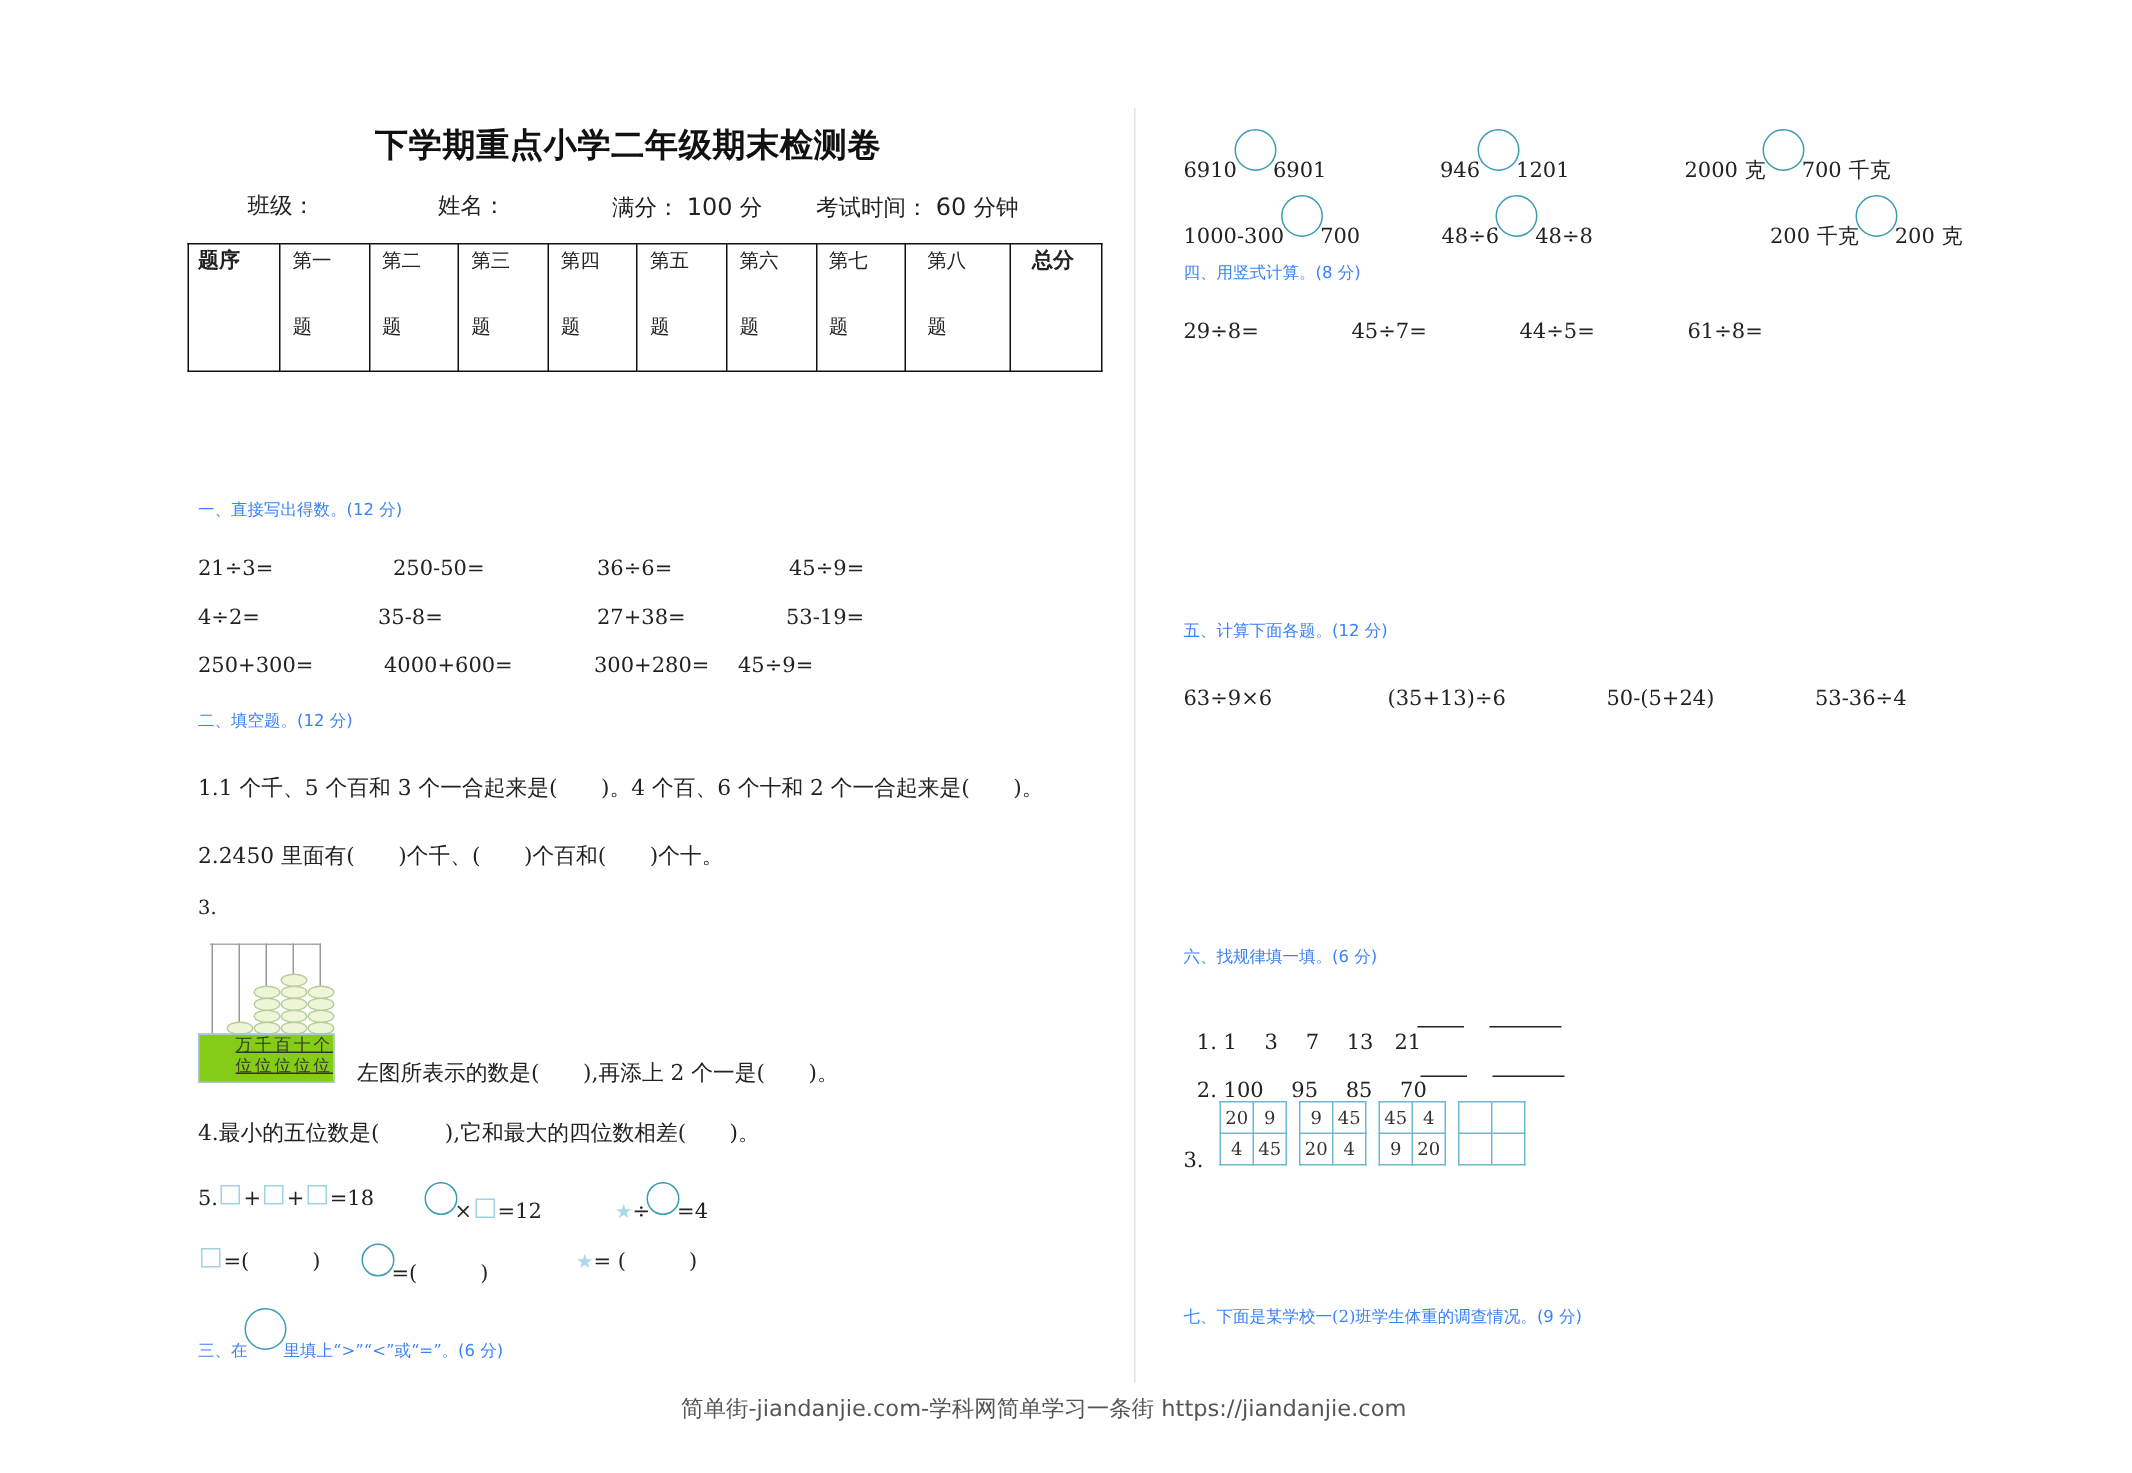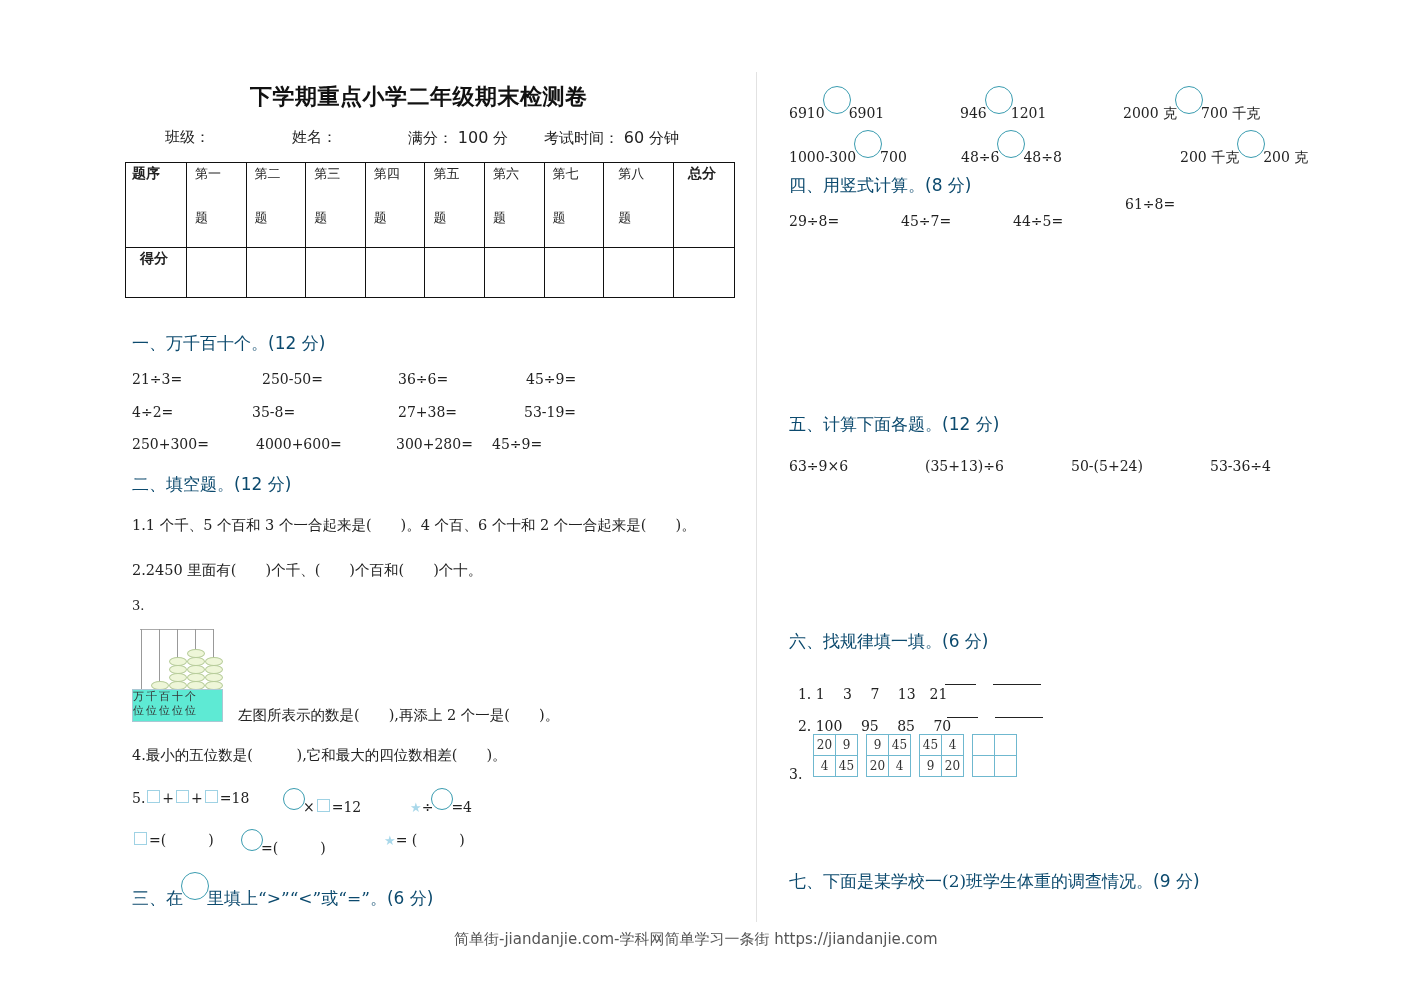--- a/index.html
+++ b/index.html
@@ -8,32 +8,32 @@
   .title{left:250px;top:82px;font-family:"DejaVu Sans","Liberation Sans",sans-serif;font-weight:bold;font-size:22px;letter-spacing:0.5px;color:#111;}
   .info{top:128px;font-size:15px;color:#222;font-family:"DejaVu Serif","Liberation Serif",serif;}
   .info .num{font-family:"DejaVu Sans","Liberation Sans",sans-serif;font-size:16px;}
   table.score{position:absolute;left:125px;top:162px;border-collapse:collapse;width:610px;}
   table.score td{border:1.5px solid #111;vertical-align:top;font-size:13px;padding:0;}
   table.score tr.r1 td{height:84px;}
   table.score tr.r2 td{height:49px;}
   .cellhead{display:block;padding:2px 0 0 8px;}
   .cellhead .l2{display:block;margin-top:26px;}
   .bold-cell{font-family:"DejaVu Sans","Liberation Sans",sans-serif;font-weight:bold;font-size:14px;padding:2px 0 0 6px;display:block;}
-  .sec{font-size:17px;color:#0c4a6e;}
+  .sec{font-size:11px;color:#3b82f6;}
   .sec .pts{font-family:"DejaVu Sans","Liberation Sans",sans-serif;}
   .eq{font-size:14px;color:#222;}
   .q{font-size:14.5px;color:#222;}
   .divider{left:756px;top:72px;width:1px;height:850px;background:#e2e2e2;}
   .circle{display:inline-block;width:26px;height:26px;border:1.5px solid #3a9cb0;border-radius:50%;vertical-align:4px;margin:0 -2px;}
   .circle.sm{width:20px;height:20px;vertical-align:2px;}
   .box{display:inline-block;width:11px;height:11px;border:1px solid #9fd2e4;vertical-align:0px;margin:0 2px;}
   .star{color:#a9d8ea;font-size:13px;}
   .footer{left:454px;top:930px;font-family:"DejaVu Sans","Liberation Sans",sans-serif;font-size:15px;color:#555;}
   .abacus{left:132px;top:627px;width:90px;height:94px;}
-  .abacus .base{position:absolute;left:0;top:62px;width:89px;height:31px;background:#5eead4;border:1px solid #aac8d4;font-size:11px;color:#333;line-height:14px;text-align:left;letter-spacing:2px;font-family:"DejaVu Sans","Liberation Sans",sans-serif;}
+  .abacus .base{position:absolute;left:0;top:62px;width:89px;height:31px;background:#84cc16;border:1px solid #aac8d4;font-size:11px;color:#333;line-height:14px;text-align:right;letter-spacing:2px;font-family:"DejaVu Sans","Liberation Sans",sans-serif;text-decoration:underline;}
   .abacus .rod{position:absolute;width:1px;background:#999;top:2px;height:60px;}
   .abacus .bead{position:absolute;width:16px;height:7px;border:1px solid #b7cc9a;background:#eef6d8;border-radius:50%;}
   .abacus .bar{position:absolute;left:8px;top:2px;width:74px;height:1px;background:#aaa;}
   .grid2{display:inline-block;border-collapse:collapse;vertical-align:top;margin-right:8px;}
   .grid2 td{border:1px solid #6fb8cf;width:21px;height:20px;font-size:12px;text-align:center;padding:0;color:#333;}
   .blank{display:inline-block;border-bottom:1px solid #222;height:12px;vertical-align:-2px;}
 </style>
 </head>
 <body>
 
@@ -79,39 +79,25 @@
     <td>
           <span class="cellhead"><span>第七</span><span class="l2">题</span></span>
         </td>
     <td>
           <span class="cellhead" style="padding-left:14px;"><span>第八</span><span class="l2">题</span></span>
         </td>
     <td style="width:60px;">
           <span class="bold-cell" style="padding-left:14px;">总分</span>
         </td>
   </tr>
-  <tr class="r2">
-    <td>
-          <span class="bold-cell" style="padding-left:14px;">得分</span>
-        </td>
-    <td></td>
-    <td></td>
-    <td></td>
-    <td></td>
-    <td></td>
-    <td></td>
-    <td></td>
-    <td></td>
-    <td></td>
-  </tr>
 </tbody>
   </table>
 
 <div class="abs sec" style="left:132px;top:332px;">
-  <span>一、万千百十个。</span><span class="pts">(12 分)</span>
+  <span>一、直接写出得数。</span><span class="pts">(12 分)</span>
 </div>
 <div class="abs eq" style="left:132px;top:371px;">21÷3=</div>
 <div class="abs eq" style="left:262px;top:371px;">250-50=</div>
 <div class="abs eq" style="left:398px;top:371px;">36÷6=</div>
 <div class="abs eq" style="left:526px;top:371px;">45÷9=</div>
 <div class="abs eq" style="left:132px;top:404px;">4÷2=</div>
 <div class="abs eq" style="left:252px;top:404px;">35-8=</div>
 <div class="abs eq" style="left:398px;top:404px;">27+38=</div>
 <div class="abs eq" style="left:524px;top:404px;">53-19=</div>
 <div class="abs eq" style="left:132px;top:436px;">250+300=</div>
@@ -204,21 +190,21 @@
 <div class="abs eq" style="left:1133px;top:130px;margin-left:47px;">
   <span>200 千克</span><span class="circle"></span><span>200 克</span>
 </div>
 
 <div class="abs sec" style="left:789px;top:174px;">
   <span>四、用竖式计算。</span><span class="pts">(8 分)</span>
 </div>
 <div class="abs eq" style="left:789px;top:213px;">29÷8=</div>
 <div class="abs eq" style="left:901px;top:213px;">45÷7=</div>
 <div class="abs eq" style="left:1013px;top:213px;">44÷5=</div>
-<div class="abs eq" style="left:1125px;top:196px;">61÷8=</div>
+<div class="abs eq" style="left:1125px;top:213px;">61÷8=</div>
 
 <div class="abs sec" style="left:789px;top:413px;">
   <span>五、计算下面各题。</span><span class="pts">(12 分)</span>
 </div>
 <div class="abs eq" style="left:789px;top:458px;">63÷9×6</div>
 <div class="abs eq" style="left:925px;top:458px;">(35+13)÷6</div>
 <div class="abs eq" style="left:1071px;top:458px;text-align:right;">50-(5+24)</div>
 <div class="abs eq" style="left:1210px;top:458px;">53-36÷4</div>
 
 <div class="abs sec" style="left:789px;top:630px;">

